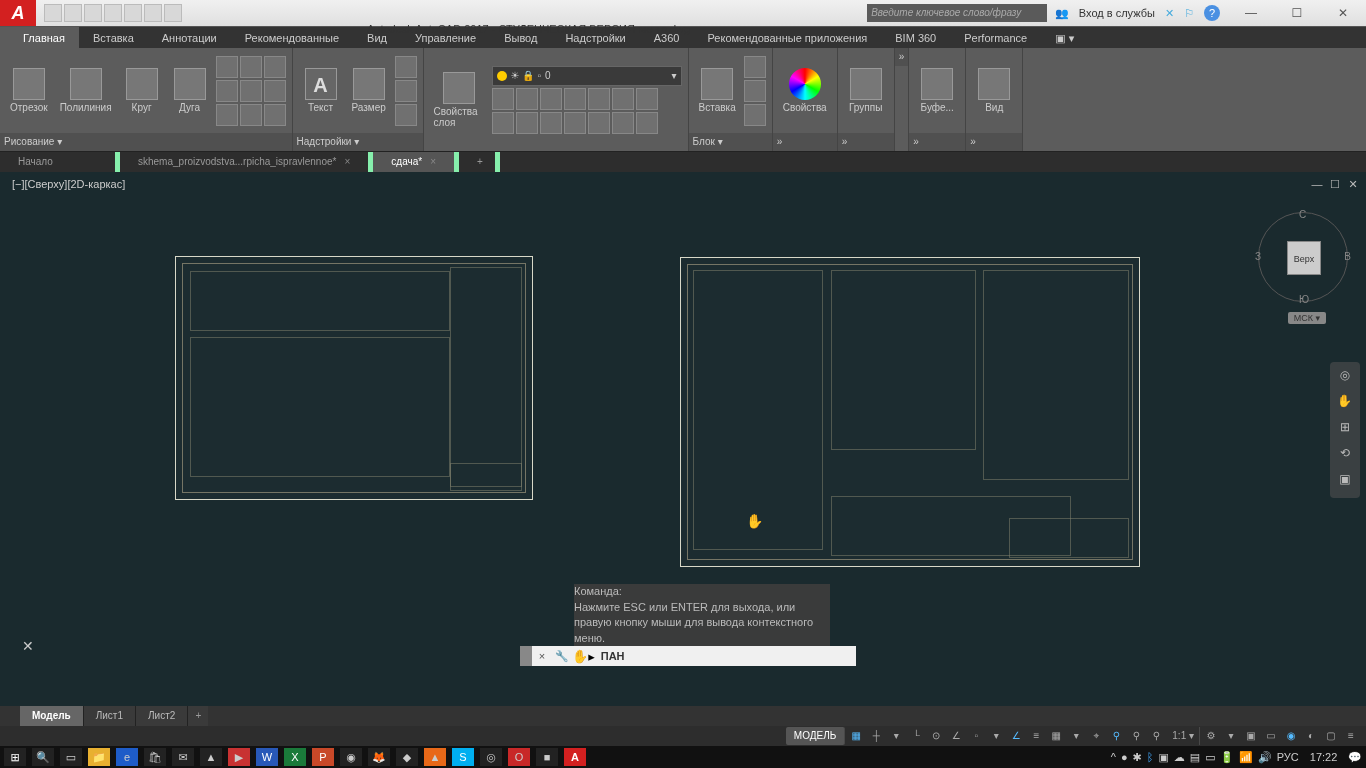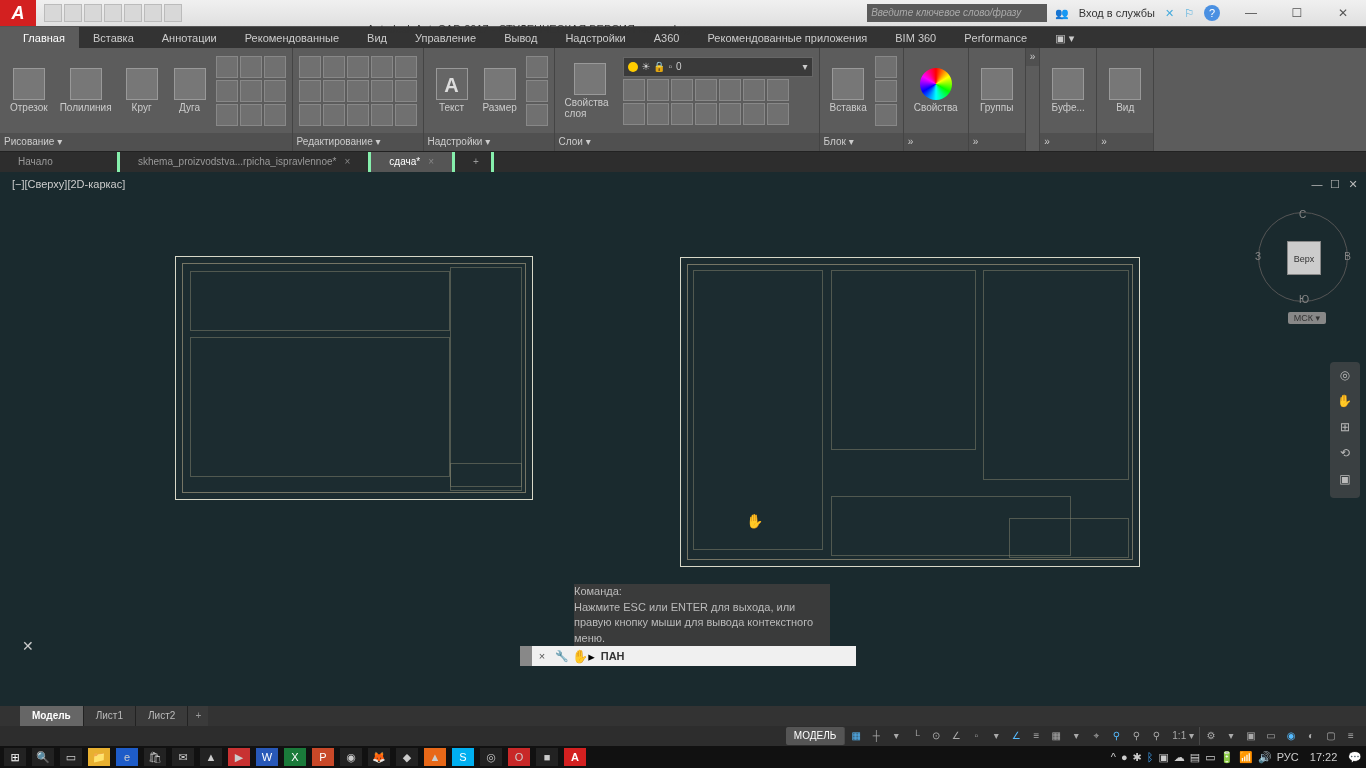--- a/index.html
+++ b/index.html
@@ -30,21 +30,21 @@
 .big-btn { display: flex; flex-direction: column; align-items: center; gap: 2px; padding: 2px 4px; color: #ccc; font-size: 10px; min-width: 44px; }
 .big-btn .icon { width: 32px; height: 32px; background: #777; border: 1px solid #999; }
 .small-grid { display: grid; grid-template-columns: repeat(3, 22px); gap: 2px; }
 .small-btn { width: 22px; height: 22px; background: #707070; border: 1px solid #888; }
 .layer-combo { width: 190px; height: 20px; background: #3a3a3a; border: 1px solid #666; color: #ccc; font-size: 10px; padding: 0 4px; line-height: 20px; display: flex; align-items: center; gap: 4px; }
 .bulb { width: 10px; height: 10px; background: #ffcc00; border-radius: 50%; }
 .groups-icon { width: 32px; height: 32px; background: conic-gradient(red,yellow,lime,cyan,blue,magenta,red); border-radius: 50%; }
 
 
 .doc-tabs { height: 20px; background: #2d2d2d; display: flex; font-size: 10px; color: #999; }
-.dtab { padding: 0 18px; line-height: 20px; border-right: 3px solid #86efac; position: relative; }
+.dtab { padding: 0 18px; line-height: 20px; border-right: 5px solid #86efac; position: relative; }
 .dtab.active { background: #555; color: #fff; }
 .dtab .close { margin-left: 8px; color: #888; }
 .dtab-add { width: 20px; text-align: center; }
 
 
 .viewport { position: absolute; top: 172px; left: 0; right: 0; bottom: 62px; background: #1a2a2e; overflow: hidden; }
 .vp-label { position: absolute; top: 6px; left: 12px; font-size: 11px; color: #ccc; }
 .vp-close { position: absolute; top: 466px; left: 22px; color: #ccc; font-size: 14px; }
 .vp-controls { position: absolute; top: 6px; right: 6px; display: flex; gap: 4px; }
 .vp-ctrl { width: 14px; height: 14px; color: #bbb; font-size: 11px; text-align: center; }
@@ -173,42 +173,20 @@
           <div class="small-btn"></div>
         <div class="small-btn"></div>
           <div class="small-btn"></div>
           <div class="small-btn"></div>
       </div>
     </div>
     <div class="panel-title">Рисование ▾</div>
   </div>
   <div class="panel">
     <div class="panel-body">
-      <div class="small-grid" style="grid-template-columns:repeat(5,22px)">
-        <div class="small-btn"></div>
-          <div class="small-btn"></div>
-          <div class="small-btn"></div>
-          <div class="small-btn"></div>
-          <div class="small-btn"></div>
-        <div class="small-btn"></div>
-          <div class="small-btn"></div>
-          <div class="small-btn"></div>
-          <div class="small-btn"></div>
-          <div class="small-btn"></div>
-        <div class="small-btn"></div>
-          <div class="small-btn"></div>
-          <div class="small-btn"></div>
-          <div class="small-btn"></div>
-          <div class="small-btn"></div>
-      </div>
-    </div>
-    <div class="panel-title">Редактирование ▾</div>
-  </div>
-  <div class="panel">
-    <div class="panel-body">
       <div class="big-btn">
           <div class="icon" style="background:#666;color:#ddd;font-size:20px;line-height:32px;text-align:center;font-weight:bold">А</div>
           <span>Текст</span>
         </div>
       <div class="big-btn">
           <div class="icon"></div>
           <span>Размер</span>
         </div>
       <div style="display:flex;flex-direction:column;gap:2px">
         <div class="small-btn"></div>
@@ -244,21 +222,20 @@
           <div class="small-btn"></div>
             <div class="small-btn"></div>
             <div class="small-btn"></div>
             <div class="small-btn"></div>
             <div class="small-btn"></div>
             <div class="small-btn"></div>
             <div class="small-btn"></div>
         </div>
       </div>
     </div>
-    <div class="panel-title">Слои ▾</div>
   </div>
   <div class="panel">
     <div class="panel-body">
       <div class="big-btn">
           <div class="icon"></div>
           <span>Вставка</span>
         </div>
       <div style="display:flex;flex-direction:column;gap:2px">
         <div class="small-btn"></div>
         <div class="small-btn"></div>

